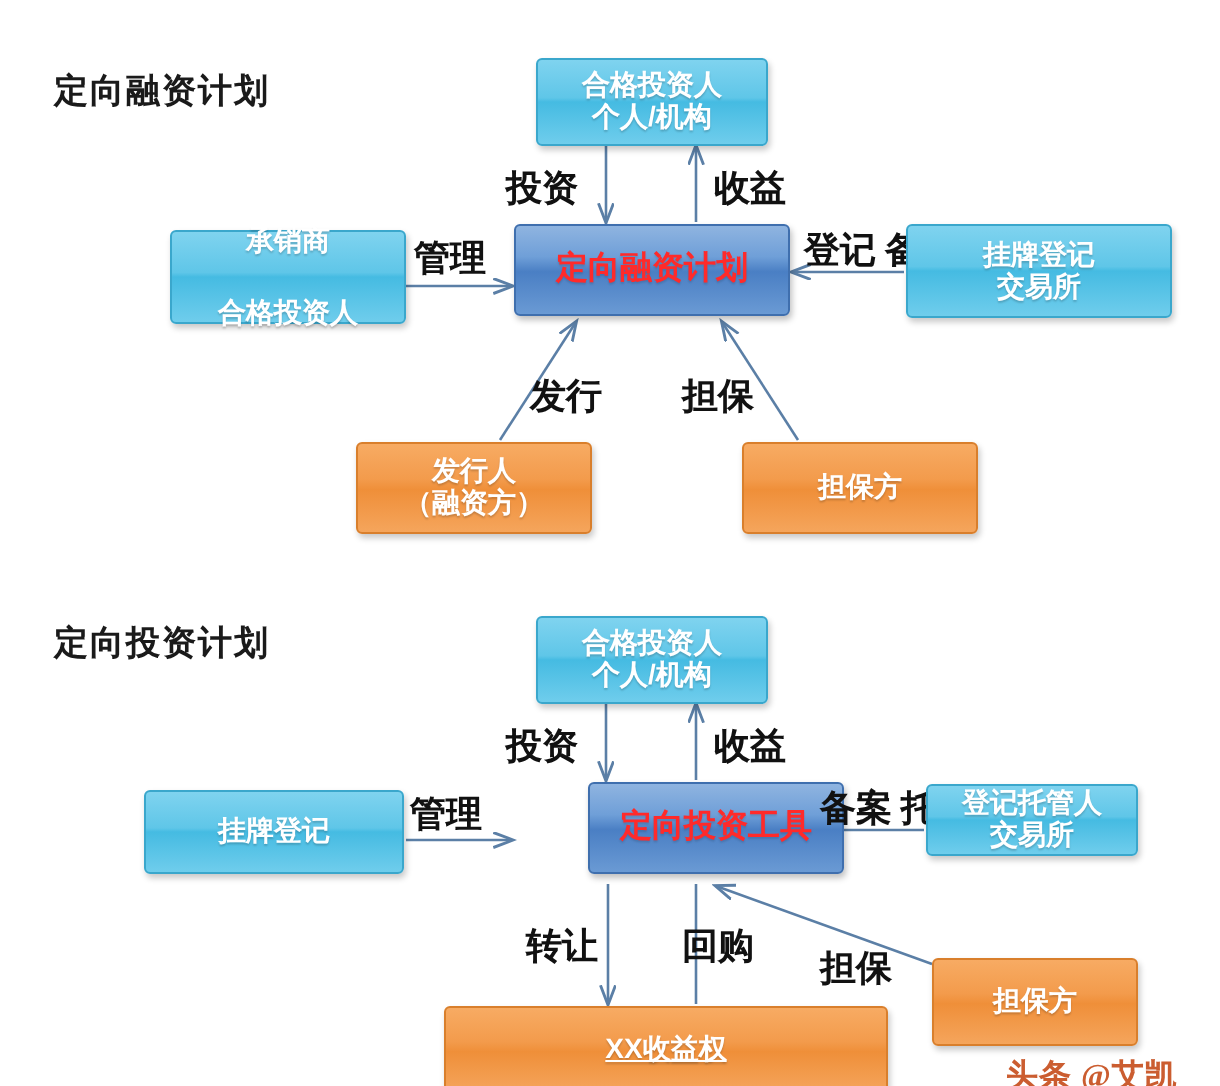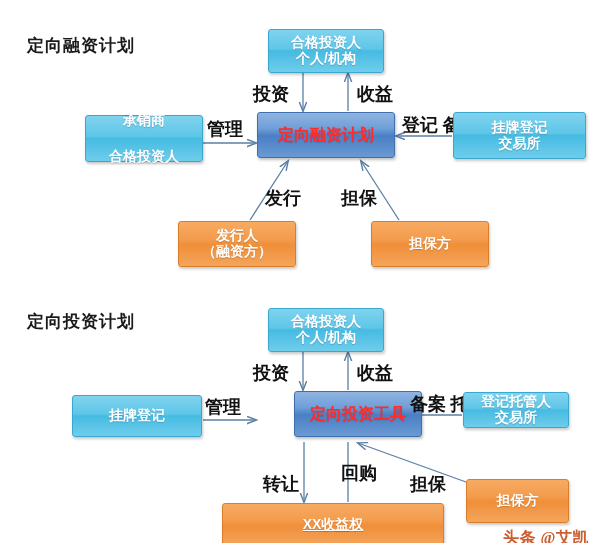--- a/index.html
+++ b/index.html
@@ -214,21 +214,21 @@
   <div class="edge-label" style="left:410px; top:382px;">
     <span class="ln">备案</span>
     <span class="ln">托管</span>
   </div>
 
   <div class="node cyan" style="left:463px; top:380px; width:106px; height:36px;">
     <span class="ln">登记托管人</span>
     <span class="ln">交易所</span>
   </div>
 
-  <div class="edge-label" style="left:263px; top:451px;margin-top:11px;">转让</div>
+  <div class="edge-label" style="left:263px; top:451px;">转让</div>
 
   <div class="edge-label" style="left:341px; top:451px;">回购</div>
 
   <div class="edge-label" style="left:410px; top:462px;">担保</div>
 
   <div class="node orange" style="left:222px; top:491px; width:222px; height:44px;text-decoration:underline;">
     <span class="ln">XX收益权</span>
   </div>
 
   <div class="node orange" style="left:466px; top:467px; width:103px; height:44px;">

